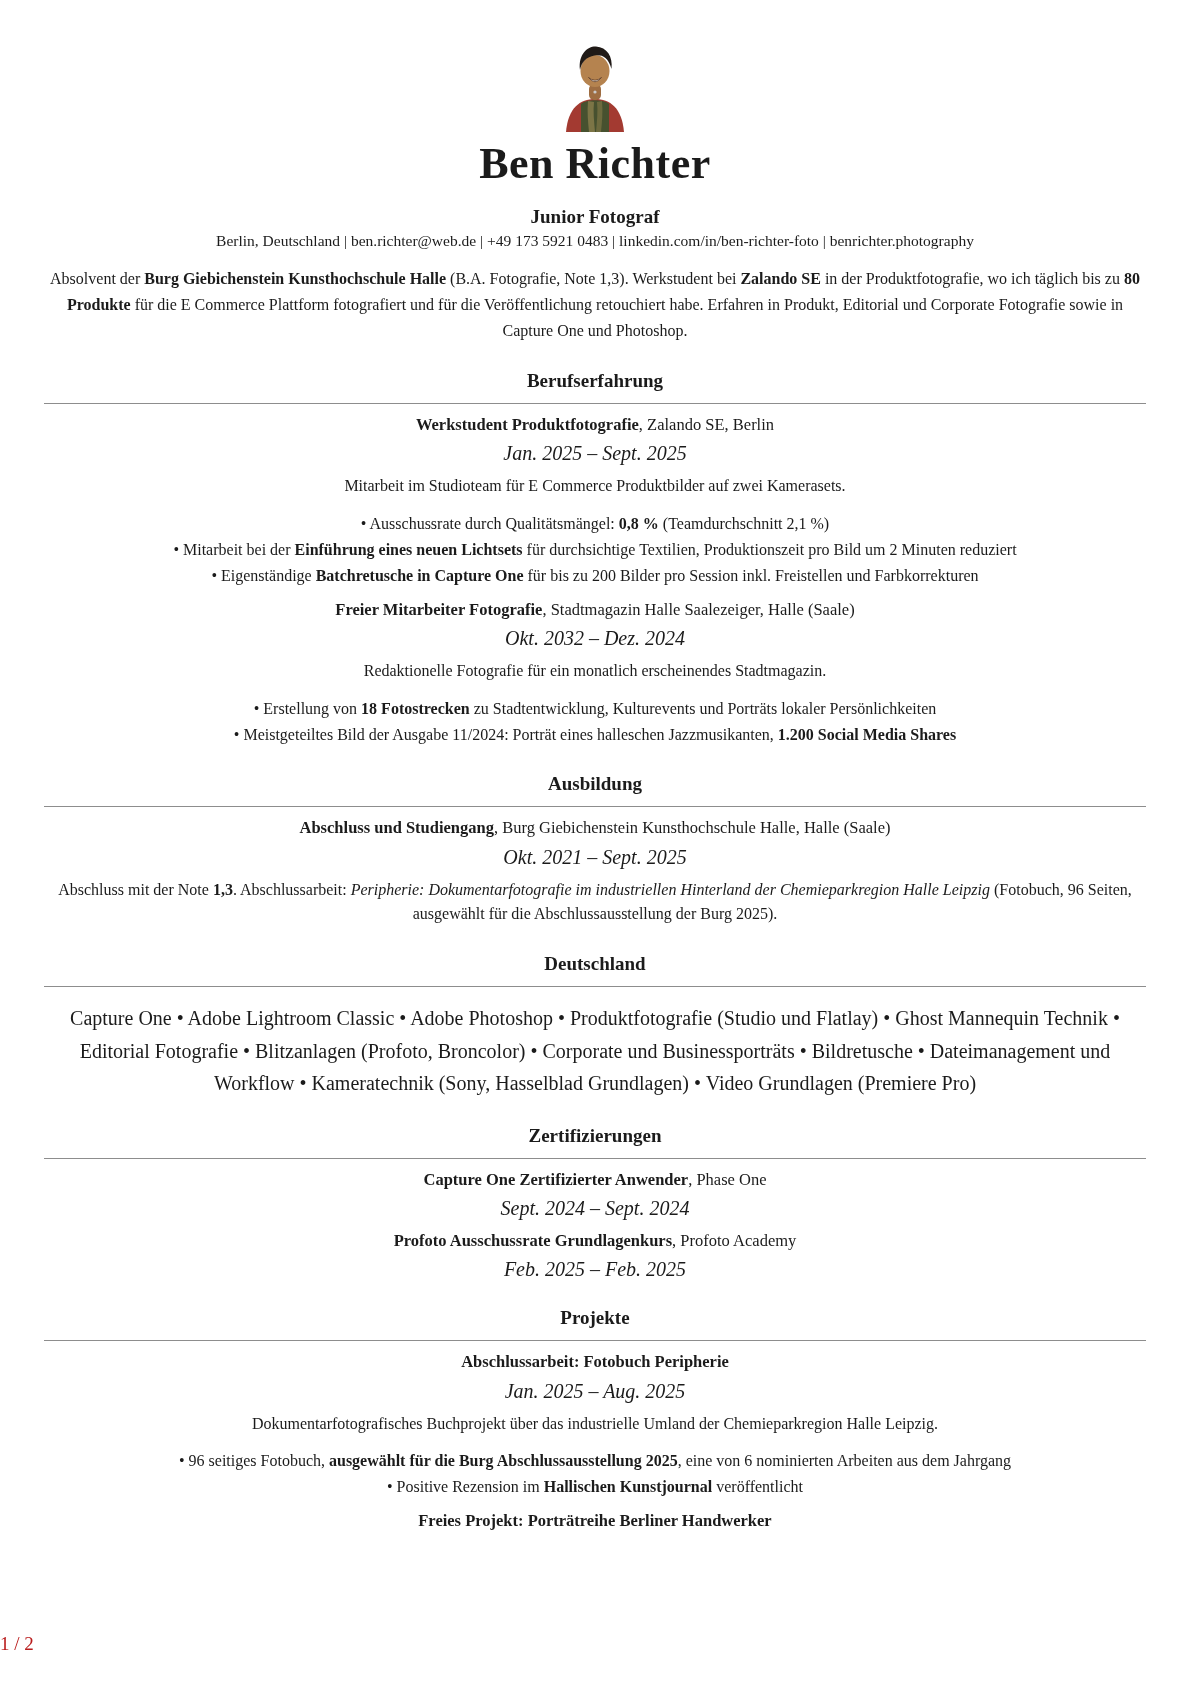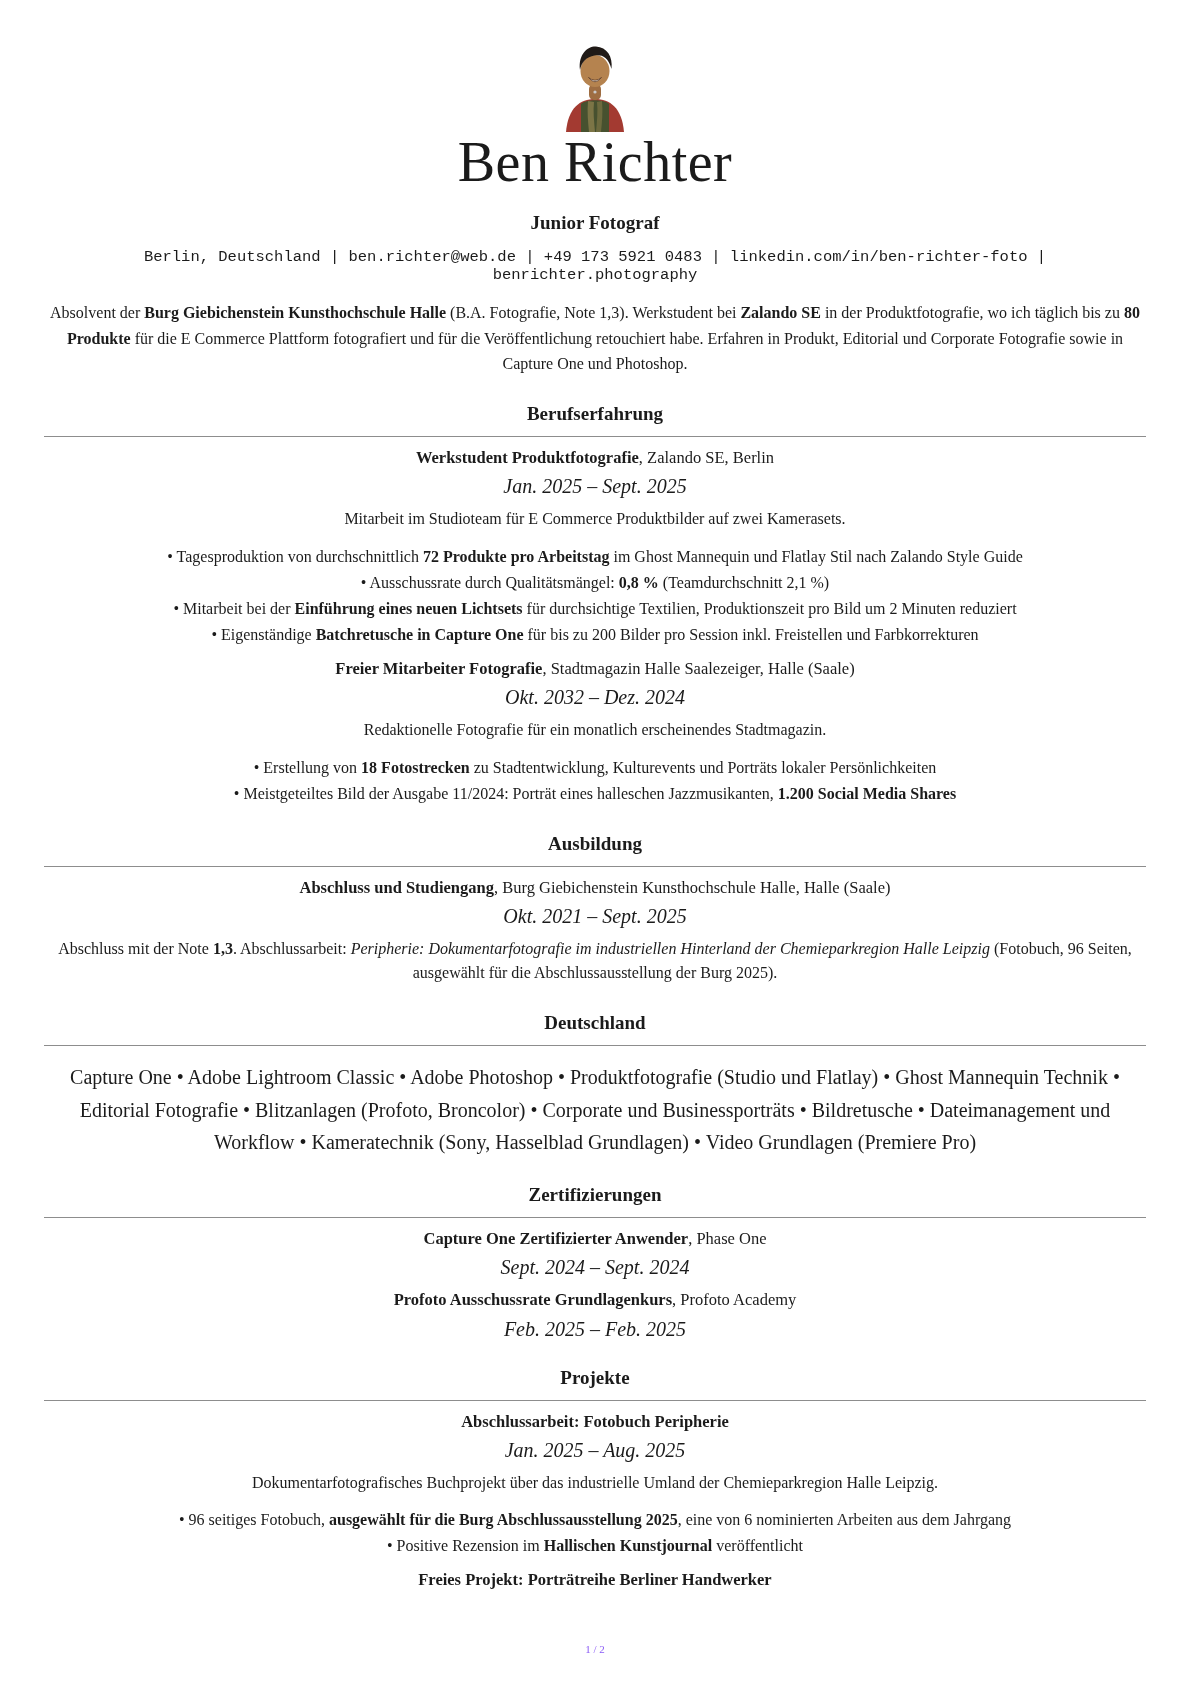--- a/index.html
+++ b/index.html
@@ -7,25 +7,25 @@
   body {
     width:1190px; height:1683px; position:relative;
     color:#1b1b1b;
     font-family:"Liberation Serif", serif;
     overflow:hidden;
   }
   .page { padding:42px 44px 0 44px; text-align:center; }
 
   .photo { width:90px; height:90px; margin:0 auto; display:block; }
 
-  h1.name { font-size:56px; font-weight:400; line-height:1.1; letter-spacing:.5px; }
+  h1.name { font-size:44px; font-weight:700; line-height:1.1; margin-top:8px; letter-spacing:.5px; }
 
   .job-title { font-size:19px; font-weight:700; margin-top:18px; }
 
-  .contact { font-size:15.5px; margin-top:14px;font-family:Liberation Mono, monospace; }
+  .contact { font-size:15.5px; margin-top:4px; }
 
   .summary { font-size:16px; line-height:1.62; margin-top:16px; padding:0 4px; }
 
   .section { margin-top:26px; }
   h2.sec-heading { font-size:19px; font-weight:700; }
   .rule { border:none; border-top:1px solid #8d8d8d; height:0; margin-top:11px; }
 
   .entry { margin-top:9px; }
   .entry-title { font-size:16.5px; line-height:1.4; }
   .entry-title .lead { font-weight:700; }
@@ -36,21 +36,21 @@
   .bullet { font-size:16px; line-height:1.62; }
   .bullet::before { content:"• "; }
 
   .inline-list { font-size:20px; line-height:1.62; margin-top:15px; padding:0 2px; }
 
   .b { font-weight:700; }
   .i { font-style:italic; }
 
   .footer {
     position:absolute; left:0; right:0; bottom:28px;
-    text-align:center; font-size:11px; color:#8b5cf6;
+    text-align:left; font-size:19px; color:#b91c1c;
   }
 </style>
 </head>
 <body>
 
 <div class="page">
 
   <svg class="photo" viewBox="0 0 90 90" width="90" height="90" role="img">
     <rect width="90" height="90" fill="#ffffff"></rect>
     <path d="M16 90 C18 66 30 57 45 57 C60 57 72 66 74 90 Z" fill="#a33a31"></path>
@@ -74,21 +74,20 @@
 
   <div class="section">
     <h2 class="sec-heading">Berufserfahrung</h2>
     <hr class="rule">
 
     <div class="entry">
       <p class="entry-title"><span class="lead">Werkstudent Produktfotografie</span><span>, Zalando SE, Berlin</span></p>
       <p class="dates">Jan. 2025 – Sept. 2025</p>
       <p class="entry-desc">Mitarbeit im Studioteam für E Commerce Produktbilder auf zwei Kamerasets.</p>
       <div class="bullets">
-        <div class="bullet"><span>Tagesproduktion von durchschnittlich </span><span class="b">72 Produkte pro Arbeitstag</span><span> im Ghost Mannequin und Flatlay Stil nach Zalando Style Guide</span></div>
         <div class="bullet"><span>Ausschussrate durch Qualitätsmängel: </span><span class="b">0,8 %</span><span> (Teamdurchschnitt 2,1 %)</span></div>
         <div class="bullet"><span>Mitarbeit bei der </span><span class="b">Einführung eines neuen Lichtsets</span><span> für durchsichtige Textilien, Produktionszeit pro Bild um 2 Minuten reduziert</span></div>
         <div class="bullet"><span>Eigenständige </span><span class="b">Batchretusche in Capture One</span><span> für bis zu 200 Bilder pro Session inkl. Freistellen und Farbkorrekturen</span></div>
       </div>
     </div>
 
     <div class="entry">
       <p class="entry-title"><span class="lead">Freier Mitarbeiter Fotografie</span><span>, Stadtmagazin Halle Saalezeiger, Halle (Saale)</span></p>
       <p class="dates">Okt. 2032 – Dez. 2024</p>
       <p class="entry-desc">Redaktionelle Fotografie für ein monatlich erscheinendes Stadtmagazin.</p>

